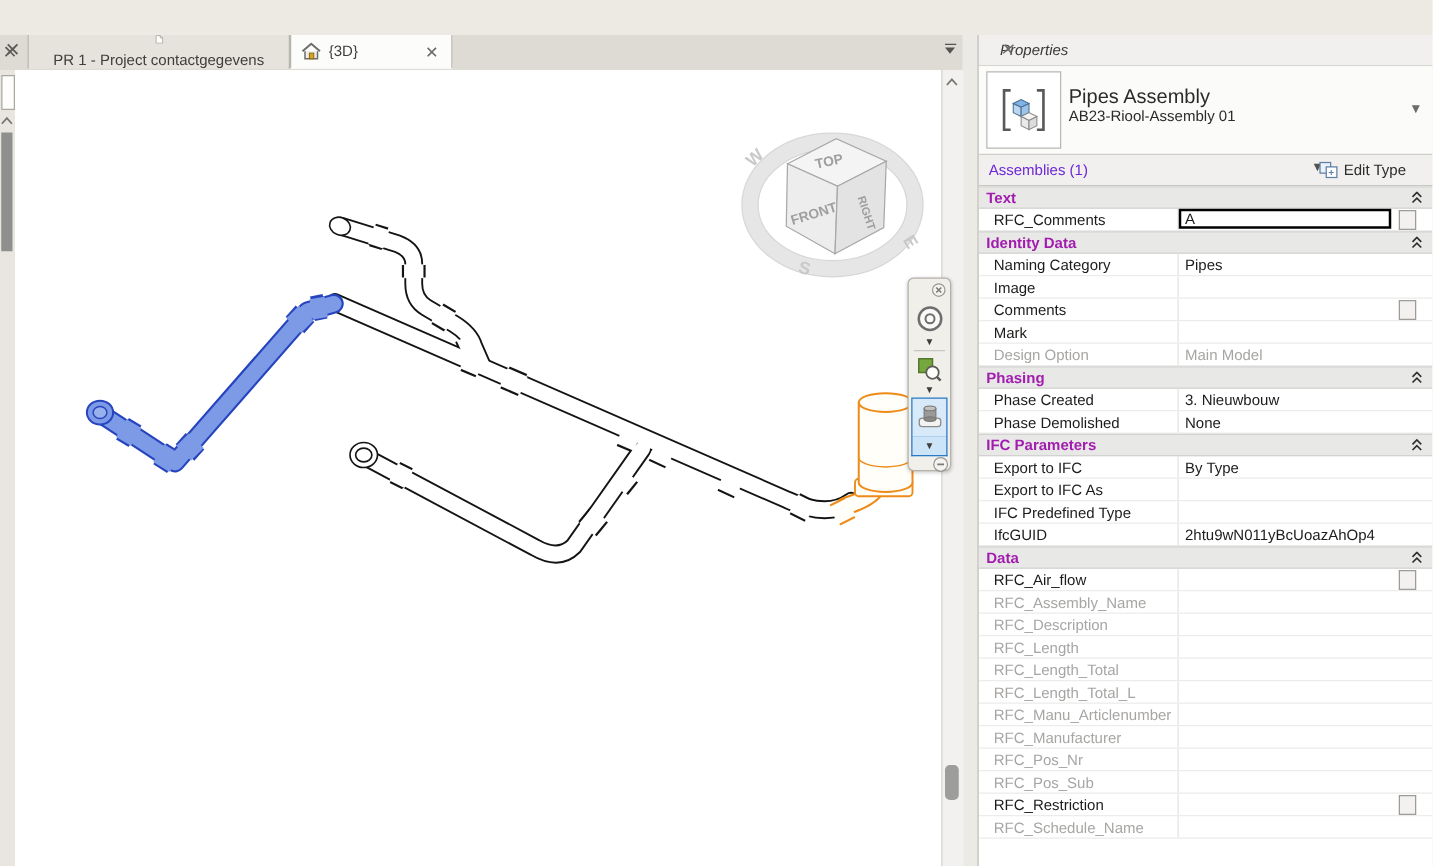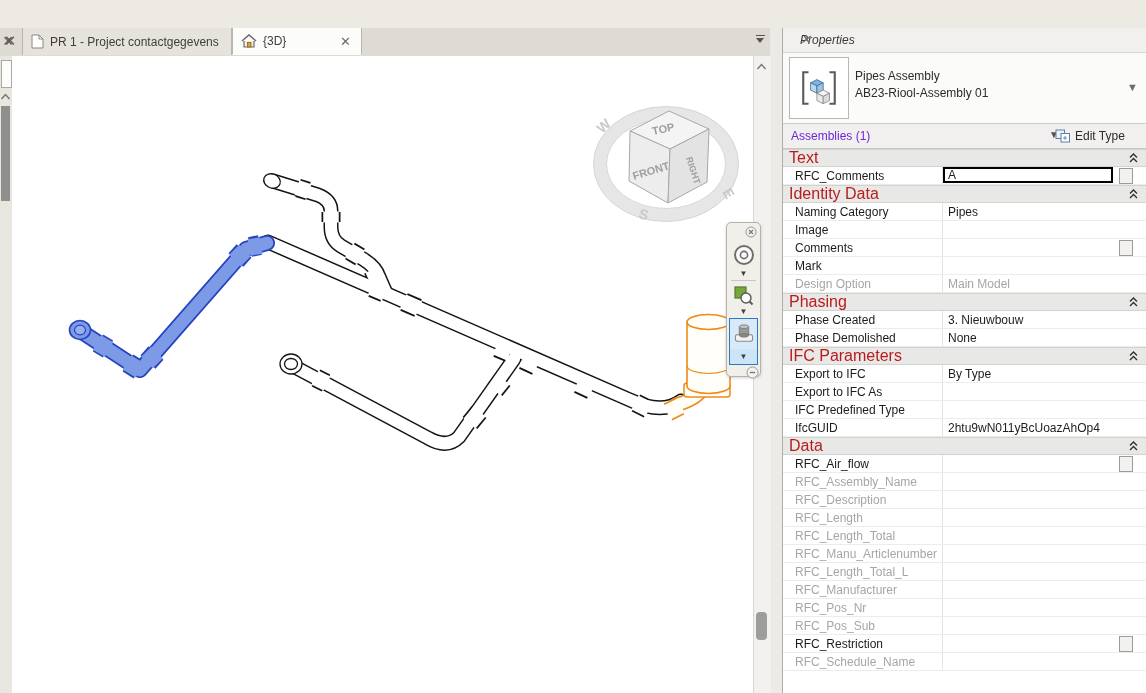--- a/index.html
+++ b/index.html
@@ -43,52 +43,52 @@
   .nav-active-box{position:absolute;left:2px;top:95px;width:27px;height:30px;background:#D8EAF9;border:1px solid #2B79C2;display:flex;align-items:center;justify-content:center;}
   .nav-active-arrow{position:absolute;left:2px;top:126px;width:27px;height:15px;background:#CCE4F7;border:1px solid #2B79C2;border-top:none;display:flex;align-items:center;justify-content:center;}
   .nav-corner{position:absolute;left:19px;top:142px;}
   
   .props{left:782px;top:28px;width:364px;height:665px;background:#FFFFFF;border-left:1px solid #B0ADA6;box-sizing:border-box;}
   .props-title{position:relative;height:24px;background:#F1F0EE;border-bottom:1px solid #D8D6D2;font-style:italic;}
   .props-title span{position:absolute;left:17px;top:5px;font-size:12px;color:#3A3938;}
   .props-title .px{position:absolute;right:8px;top:4px;color:#6E6C68;font-size:13px;}
   .selector{position:relative;height:70px;background:#FBFBFA;border-bottom:1px solid #CFCDC9;}
   .sel-icon{position:absolute;left:6px;top:4px;width:58px;height:60px;background:#FFFFFF;border:1px solid #B9B7B2;display:flex;align-items:center;justify-content:center;}
-  .sel-name{position:absolute;left:72px;top:16px;font-size:12px;color:#2C2B29;}
+  .sel-name{position:absolute;left:72px;top:16px;font-size:16px;color:#2C2B29;}
   .sel-type{position:absolute;left:72px;top:33px;font-size:12px;color:#2C2B29;}
   .sel-drop{position:absolute;right:8px;top:28px;color:#6E6C68;font-size:11px;}
   .asm-row{position:relative;height:24px;background:#F1F0EE;border-bottom:1px solid #C9C7C3;}
   .asm-label{position:absolute;left:8px;top:5px;font-size:12px;color:#6d28d9;}
   .asm-chev{position:absolute;left:266px;top:5px;color:#55534F;font-size:10px;}
   .edit-type{position:absolute;left:268px;top:2px;height:20px;display:flex;align-items:center;gap:4px;padding:0 4px;}
   .edit-type span{font-size:12px;color:#2C2B29;}
   
   .pgrid{position:relative;height:547px;overflow:hidden;background:#FFFFFF;}
   .pgroup{height:18px;background:#E8E8E7;border-top:1px solid #D2D2D0;border-bottom:1px solid #D2D2D0;display:flex;align-items:center;box-sizing:border-box;}
-  .pgroup .gname{font-size:16px;font-weight:normal;color:#b91c1c;padding-left:6px;flex:1;}
+  .pgroup .gname{font-size:12px;font-weight:bold;color:#a21caf;padding-left:6px;flex:1;}
   .pgroup .gcollapse{margin-right:8px;display:flex;}
   .prow{height:18px;display:flex;align-items:stretch;border-bottom:1px solid #ECECEA;box-sizing:border-box;}
   .plabel{width:160px;font-size:12px;color:#1C1C1B;padding-left:12px;display:flex;align-items:center;box-sizing:border-box;border-right:1px solid #E4E4E2;white-space:nowrap;overflow:hidden;}
   .pvalue{width:174px;font-size:12px;color:#1C1C1B;padding-left:5px;display:flex;align-items:center;box-sizing:border-box;white-space:nowrap;overflow:visible;position:relative;}
   .pbtn{width:18px;display:flex;align-items:center;justify-content:center;}
   .prow.dim .plabel,.prow.dim .pvalue{color:#A7A6A4;}
   .pinput{position:absolute;left:0;top:0;width:170px;height:16px;border:2px solid #000;background:#FFFFFF;font-size:12px;line-height:13px;padding-left:3px;box-sizing:border-box;}
   .sidebtn{width:12px;height:14px;background:#F2F1EF;border:1px solid #9E9C98;}
   
   .splitter{left:771px;top:28px;width:11px;height:665px;background:#ECEAE4;}
 </style>
 </head>
 <body>
 
 <div class="abs top-strip"></div>
 
 <div class="abs tabbar"></div>
 <div class="abs tabbar-close">✕</div>
 
-<div class="tab tab1" style="position:absolute;top:28px;">
+<div class="tab tab1" style="position:absolute;top:28px;flex-direction:column;">
   <svg width="13" height="15" viewBox="0 0 13 15">
     <path d="M1 1 H8 L12 5 V14 H1 Z" fill="#FDFDFC" stroke="#8A8880" stroke-width="1"></path>
     <path d="M8 1 V5 H12" fill="none" stroke="#8A8880" stroke-width="1"></path>
   </svg>
   <span class="tab-label">PR 1 - Project contactgegevens</span>
 </div>
 
 <div class="tab tab2" style="position:absolute;top:28px;">
   <svg width="16" height="14" viewBox="0 0 16 14">
     <path d="M1 7 L8 1 L15 7" fill="none" stroke="#6E6C68" stroke-width="1.6"></path>
@@ -444,26 +444,26 @@
         <div class="plabel">RFC_Length</div>
         <div class="pvalue"></div>
         <div class="pbtn"></div>
       </div>
       <div class="prow dim">
         <div class="plabel">RFC_Length_Total</div>
         <div class="pvalue"></div>
         <div class="pbtn"></div>
       </div>
       <div class="prow dim">
+        <div class="plabel">RFC_Length_Total_L</div>
+        <div class="pvalue"></div>
+        <div class="pbtn"></div>
+      </div>
+      <div class="prow dim">
         <div class="plabel">RFC_Manu_Articlenumber</div>
-        <div class="pvalue"></div>
-        <div class="pbtn"></div>
-      </div>
-      <div class="prow dim">
-        <div class="plabel">RFC_Length_Total_L</div>
         <div class="pvalue"></div>
         <div class="pbtn"></div>
       </div>
       <div class="prow dim">
         <div class="plabel">RFC_Manufacturer</div>
         <div class="pvalue"></div>
         <div class="pbtn"></div>
       </div>
       <div class="prow dim">
         <div class="plabel">RFC_Pos_Nr</div>

